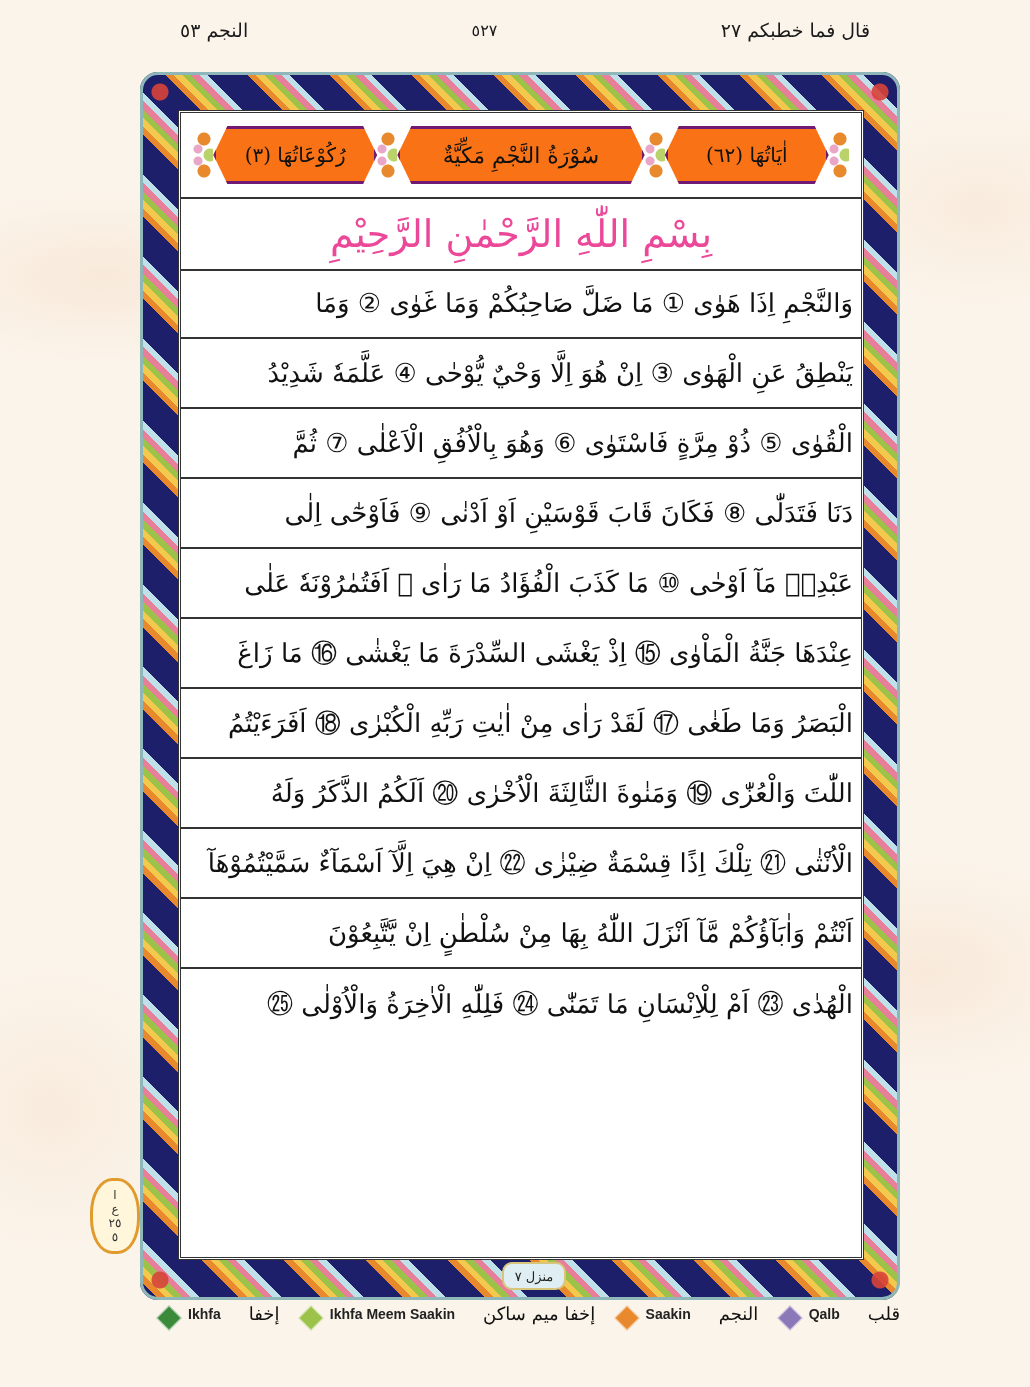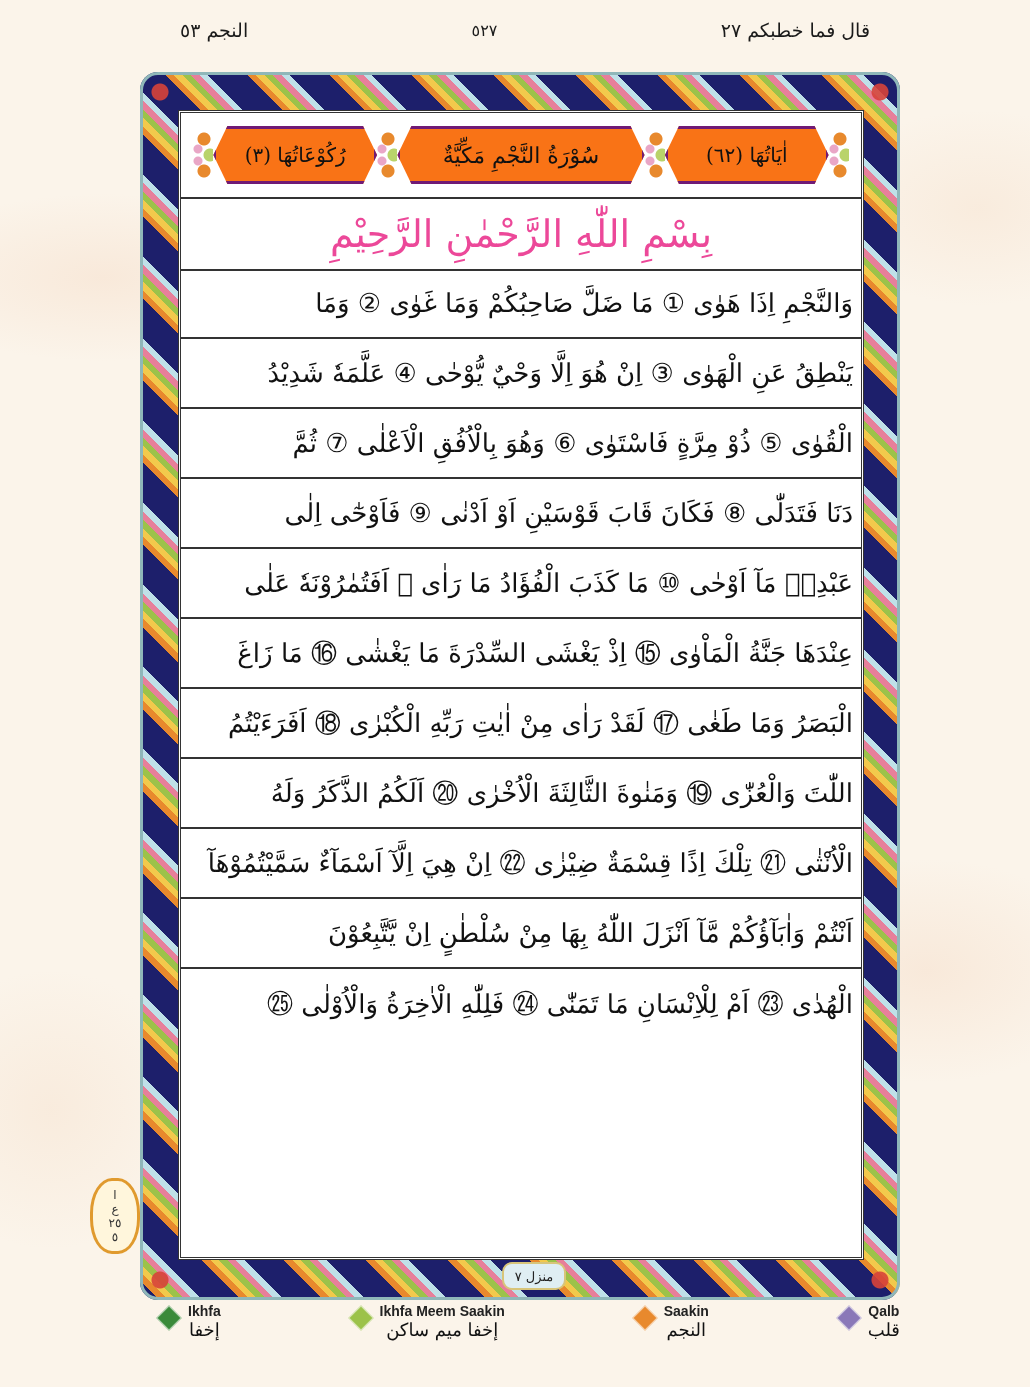--- a/index.html
+++ b/index.html
@@ -88,21 +88,21 @@
     background:#fff6dc; border:3px solid #e09a2e; border-radius:22px/35px;
     display:flex; flex-direction:column; align-items:center; justify-content:center;
     font-family:"DejaVu Serif", serif; font-size:12px; color:#333; line-height:14px;
   }
   .legend {
     position:absolute; top:1303px; left:160px; width:740px; height:60px;
     display:flex; justify-content:space-between;
   }
   .legend-item { display:flex; align-items:flex-start; gap:6px; }
   .diamond { width:16px; height:16px; transform:rotate(45deg); margin-top:6px; margin-right:4px; border:1px solid rgba(255,255,255,0.6); }
-  .legend-text { display:flex; flex-direction:column; align-items:center; }
+  .legend-text { display:flex; flex-direction:row; align-items:center;gap:28px; }
   .legend-en { font-family:"Liberation Sans", sans-serif; font-weight:bold; font-size:14px; color:#222; }
   .legend-ar { font-family:"DejaVu Serif", serif; font-size:18px; color:#111; }
 </style>
 </head>
 <body>
 
 <div class="header">
   <span>قال فما خطبكم ٢٧</span>
   <span class="page-no">٥٢٧</span>
   <span>النجم ٥٣</span>

